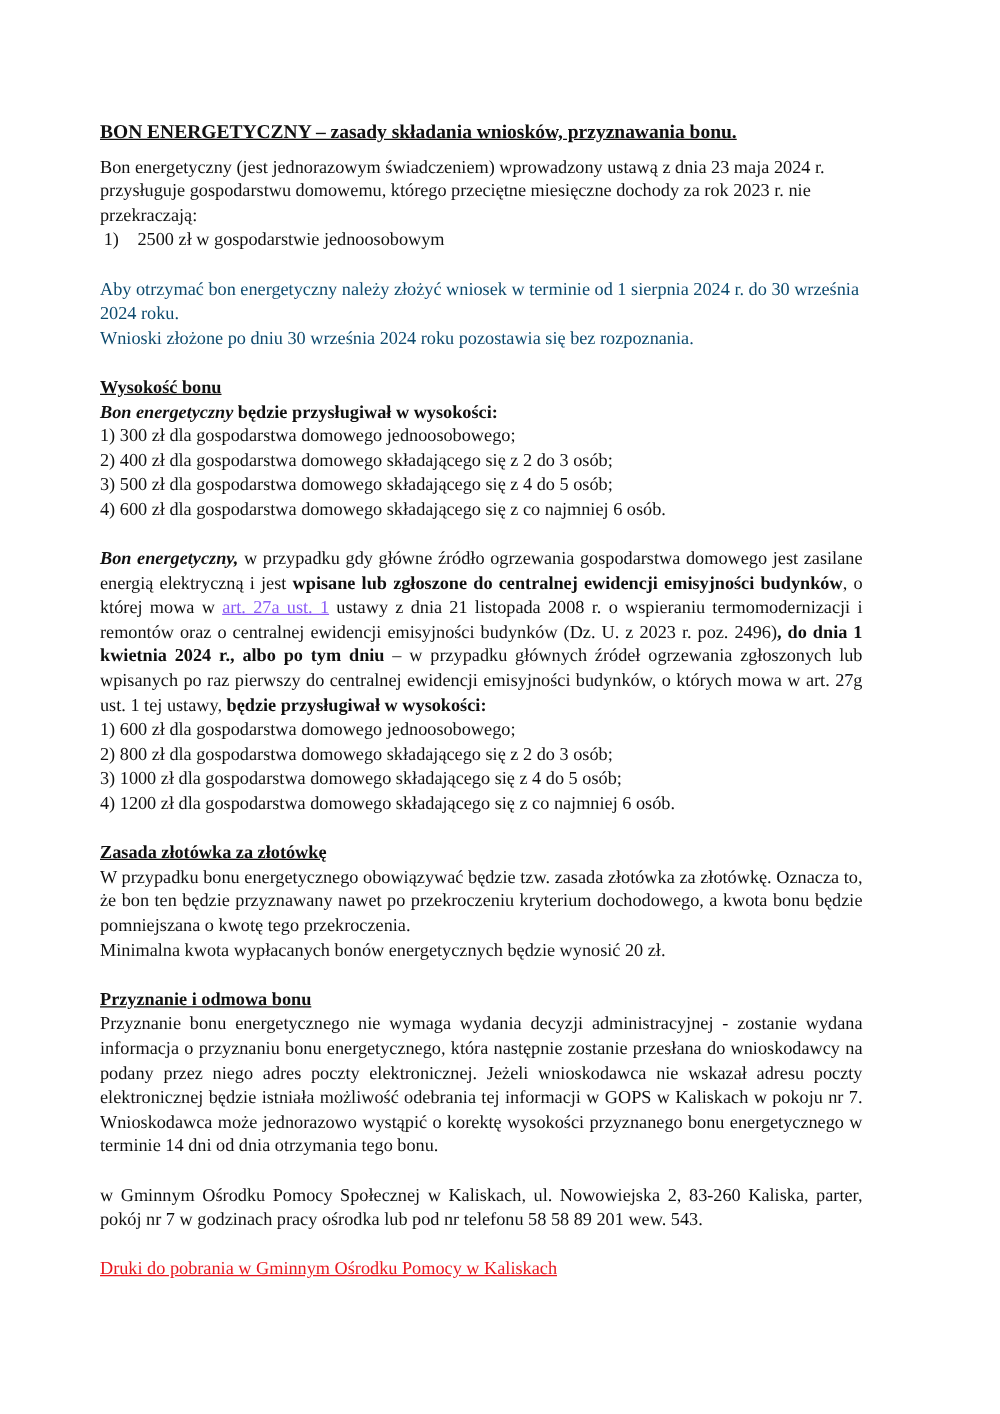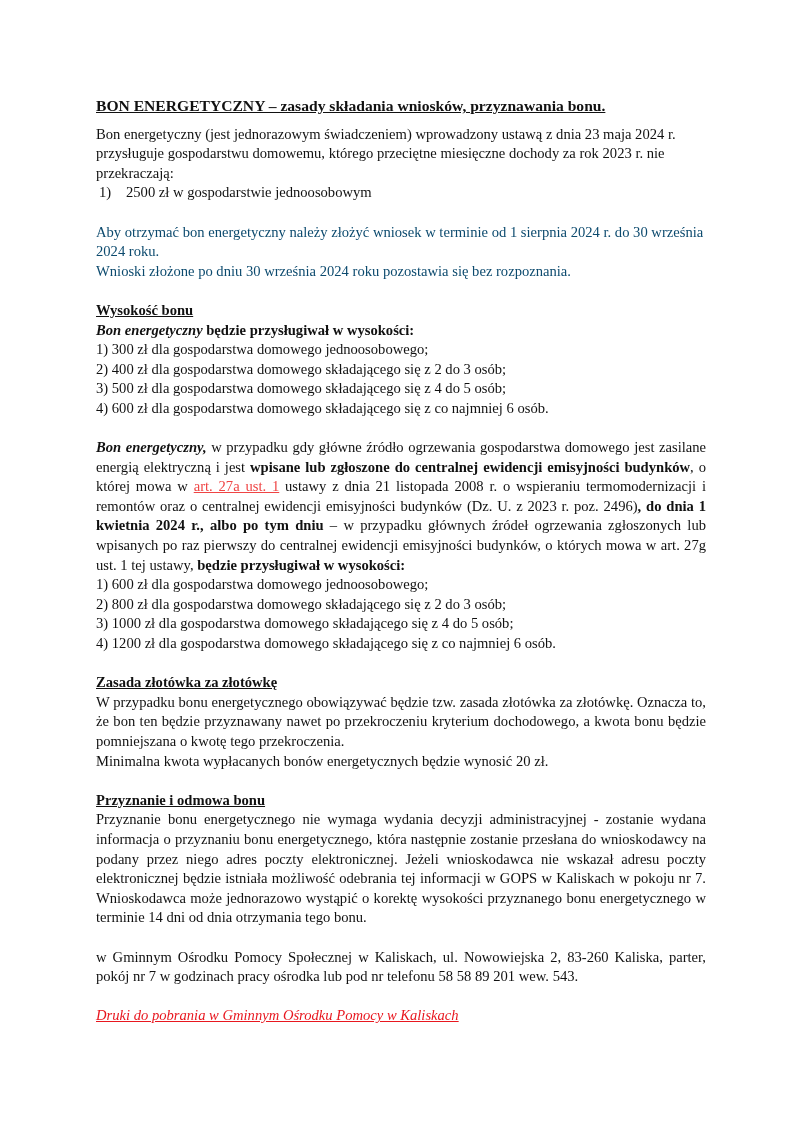--- a/index.html
+++ b/index.html
@@ -1,30 +1,30 @@
 <!DOCTYPE html>
 <html><head>
 <meta charset="utf-8">
 <style>
   html, body { margin: 0; padding: 0; background: #ffffff; }
   body { width: 800px; height: 1131px; position: relative; overflow: hidden; }
   .page {
-    position: absolute; left: 96px; top: 96px; width: 610px;
+    position: absolute; left: 80px; top: 96px; width: 610px;
     font-family: "Liberation Serif", serif; font-size: 14.6px; line-height: 19.6px; color: #111111;
   }
   .title { font-weight: bold; text-decoration: underline; font-size: 15.6px; margin: 0 0 9px 0; }
   p { margin: 0; }
   .just { text-align: justify; }
   .h { font-weight: bold; text-decoration: underline; }
   .red { color: #0c4a6e; }
   .gap { height: 19.6px; }
   .num-list { padding-left: 3px; }
   .num-list .n { display: inline-block; width: 27px; }
-  a.link { color: #ef4444; text-decoration: underline; }
-  a.redlink { color: #e8171f; font-style: italic; text-decoration: underline; }
+  a.link { color: #8b5cf6; text-decoration: underline; }
+  a.redlink { color: #e8171f; text-decoration: underline; }
 </style>
 </head>
 <body>
 
 <div class="page">
   <p class="title">BON ENERGETYCZNY – zasady składania wniosków, przyznawania bonu.</p>
 
   <p>Bon energetyczny (jest jednorazowym świadczeniem) wprowadzony ustawą z dnia 23 maja 2024 r. przysługuje gospodarstwu domowemu, którego przeciętne miesięczne dochody za rok 2023 r. nie przekraczają:</p>
   <div class="num-list">
     <div><span class="n">1)</span><span>2500 zł w gospodarstwie jednoosobowym</span></div>

